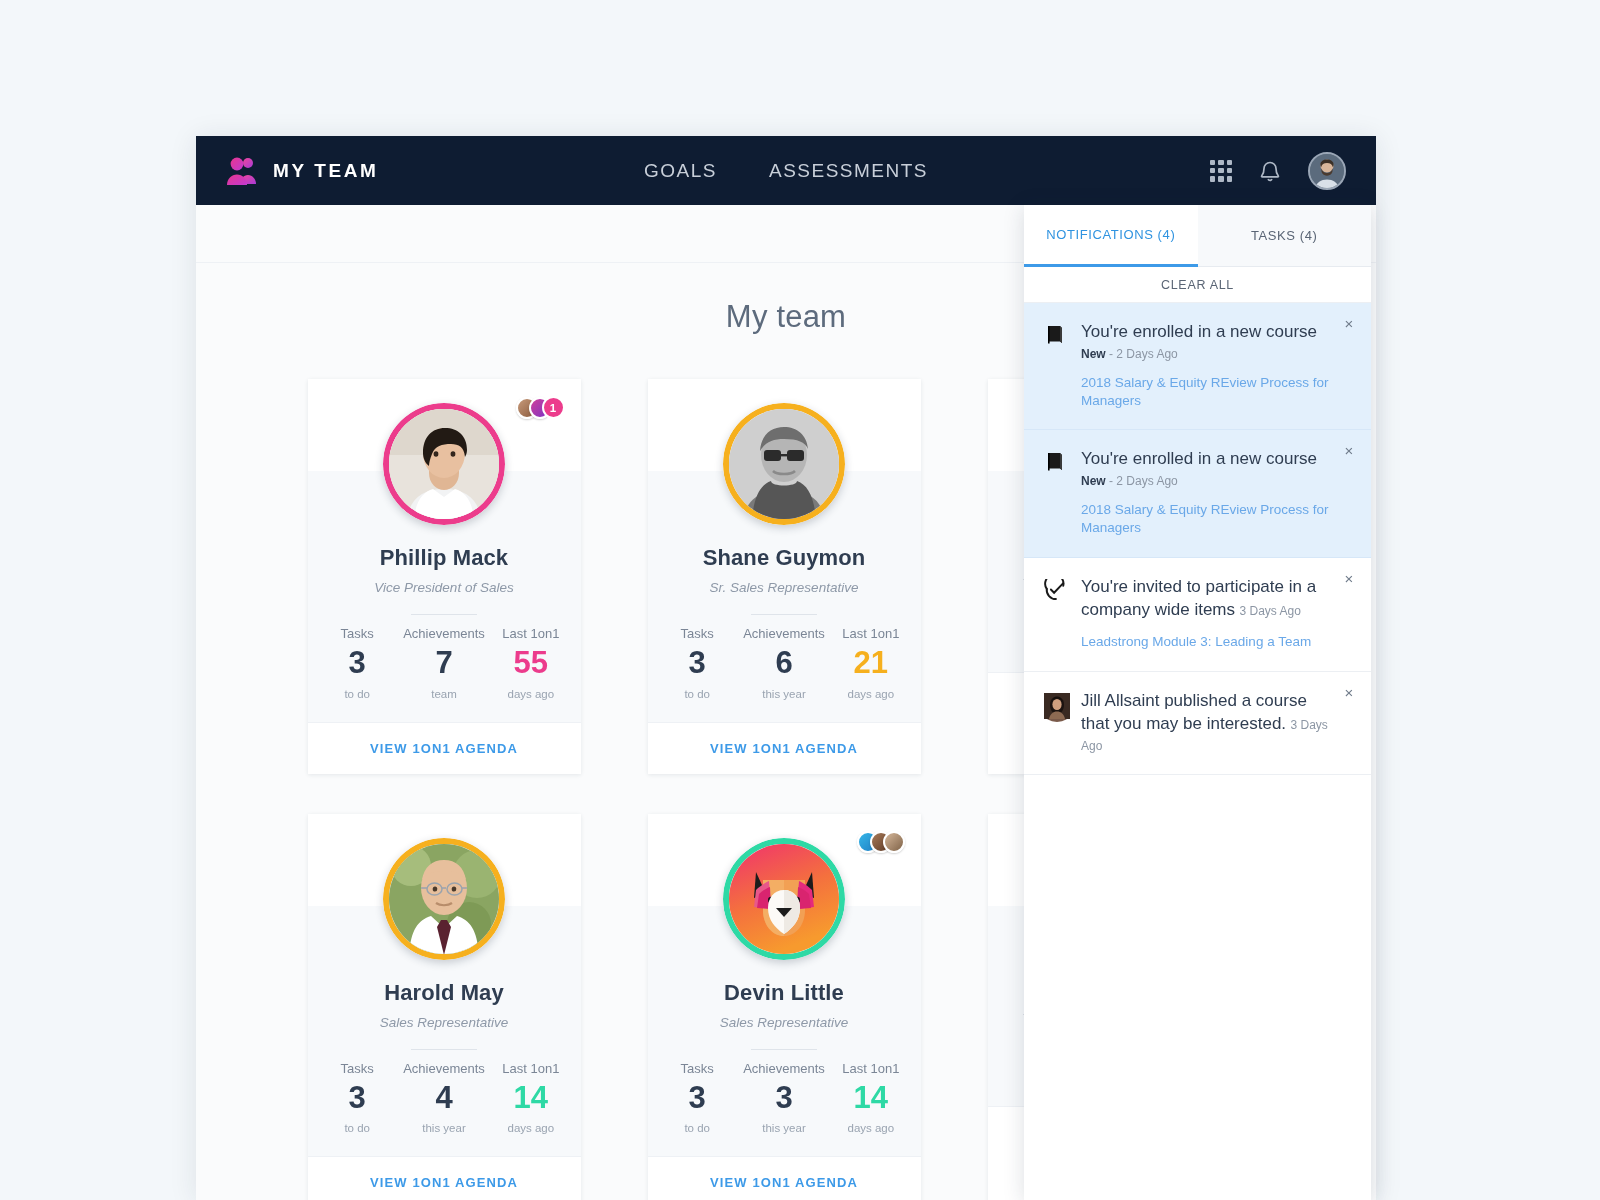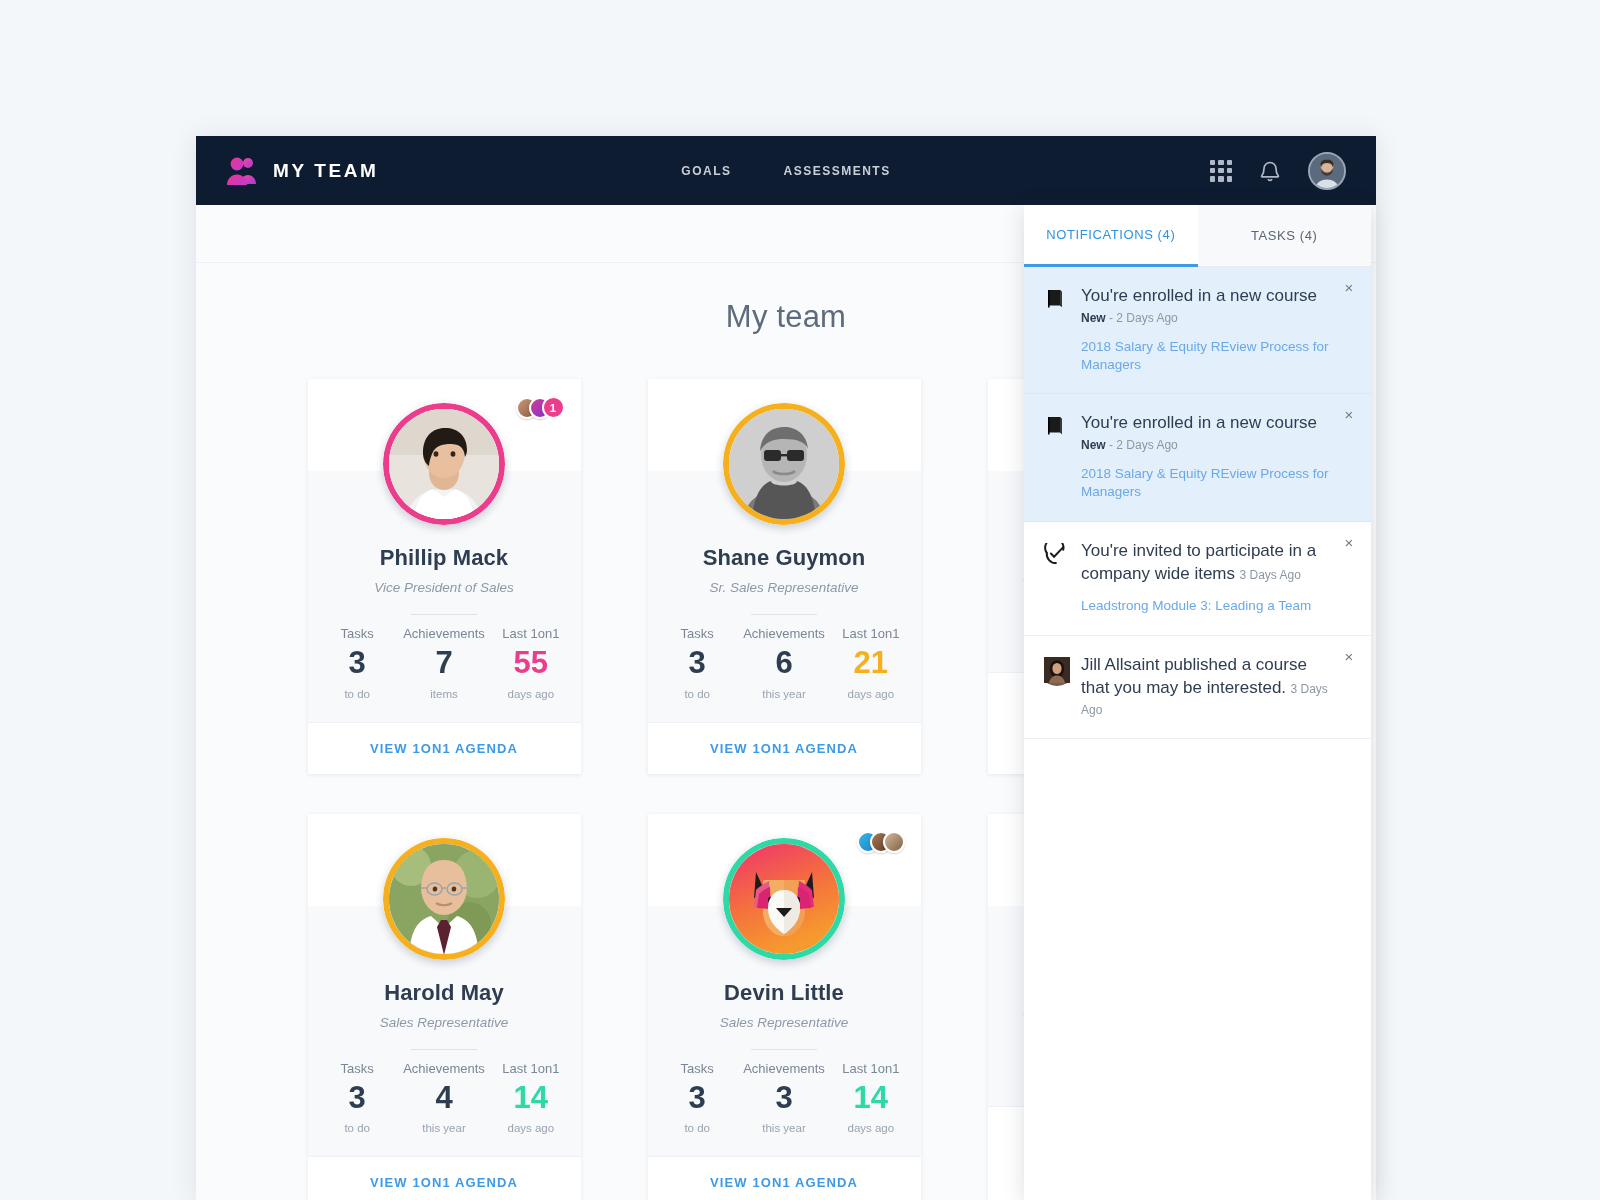--- a/index.html
+++ b/index.html
@@ -29,21 +29,21 @@
   .brand-logo { width: 34px; height: 30px; position: relative; }
   .brand-title {
     color: #ffffff; font-size: 19px; letter-spacing: 2.6px; font-weight: 600;
   }
   .nav-center {
     position: absolute; left: 0; right: 0; top: 0; height: 69px;
     display: flex; align-items: center; justify-content: center; gap: 52px;
     pointer-events: none;
   }
   .nav-link {
-    color: #c8cfd9; font-size: 12px; letter-spacing: 1.5px; font-weight: 700;
+    color: #c8cfd9; font-size: 19px; letter-spacing: 1.5px; font-weight: 400;
     pointer-events: auto; cursor: pointer; text-decoration: none;
   }
   .nav-right {
     margin-left: auto; display: flex; align-items: center; gap: 26px; z-index: 3;
   }
   .grid-icon { width: 22px; height: 22px; display: grid;
     grid-template-columns: repeat(3,1fr); grid-template-rows: repeat(3,1fr);
     gap: 3px; cursor: pointer; }
   .grid-icon i { background: #aeb8c6; border-radius: 1px; display:block; }
   .bell { width: 24px; height: 26px; position: relative; cursor: pointer; }
@@ -261,21 +261,21 @@
             <div class="divider-sm"></div>
             <div class="stats">
               <div class="stat">
                 <div class="stat-label">Tasks</div>
                 <div class="stat-value">3</div>
                 <div class="stat-sub">to do</div>
               </div>
               <div class="stat">
                 <div class="stat-label">Achievements</div>
                 <div class="stat-value">7</div>
-                <div class="stat-sub">items</div>
+                <div class="stat-sub">team</div>
               </div>
               <div class="stat">
                 <div class="stat-label">Last 1on1</div>
                 <div class="stat-value v-pink">55</div>
                 <div class="stat-sub">days ago</div>
               </div>
             </div>
           </div>
           <div class="card-foot">
             <span class="agenda-link">VIEW 1ON1 AGENDA</span>
@@ -514,20 +514,21 @@
 
       </div>
     </div>
   </div>
 
   <div class="notif-panel">
     <div class="notif-tabs">
       <div class="notif-tab active">NOTIFICATIONS (4)</div>
       <div class="notif-tab">TASKS (4)</div>
     </div>
+    <div class="clear-all">CLEAR ALL</div>
 
     <div class="notif-list">
 
       <div class="notif-item unread">
         <span class="notif-close">×</span>
         <span class="notif-ico">
           <svg width="22" height="22" viewBox="0 0 22 22">
             <path d="M4 2h12l2 2v15l-2-1.6H4z" fill="#1a1a1a"></path>
             <path d="M16 2l2 2v15l-2-1.6z" fill="#3a3a3a"></path>
             <path d="M4 2h1.6v17.4H4z" fill="#000"></path>

